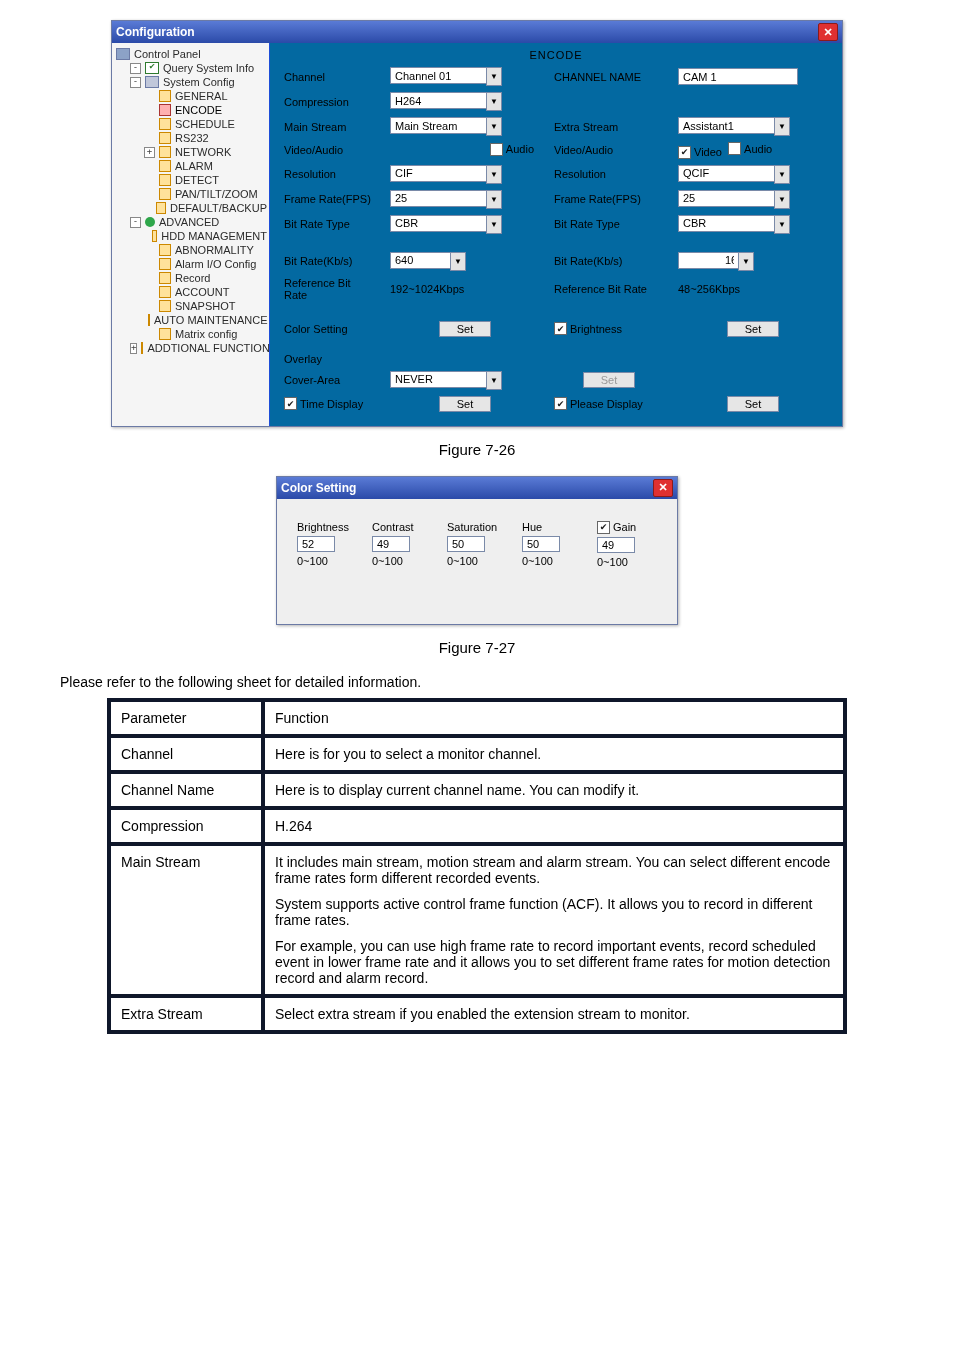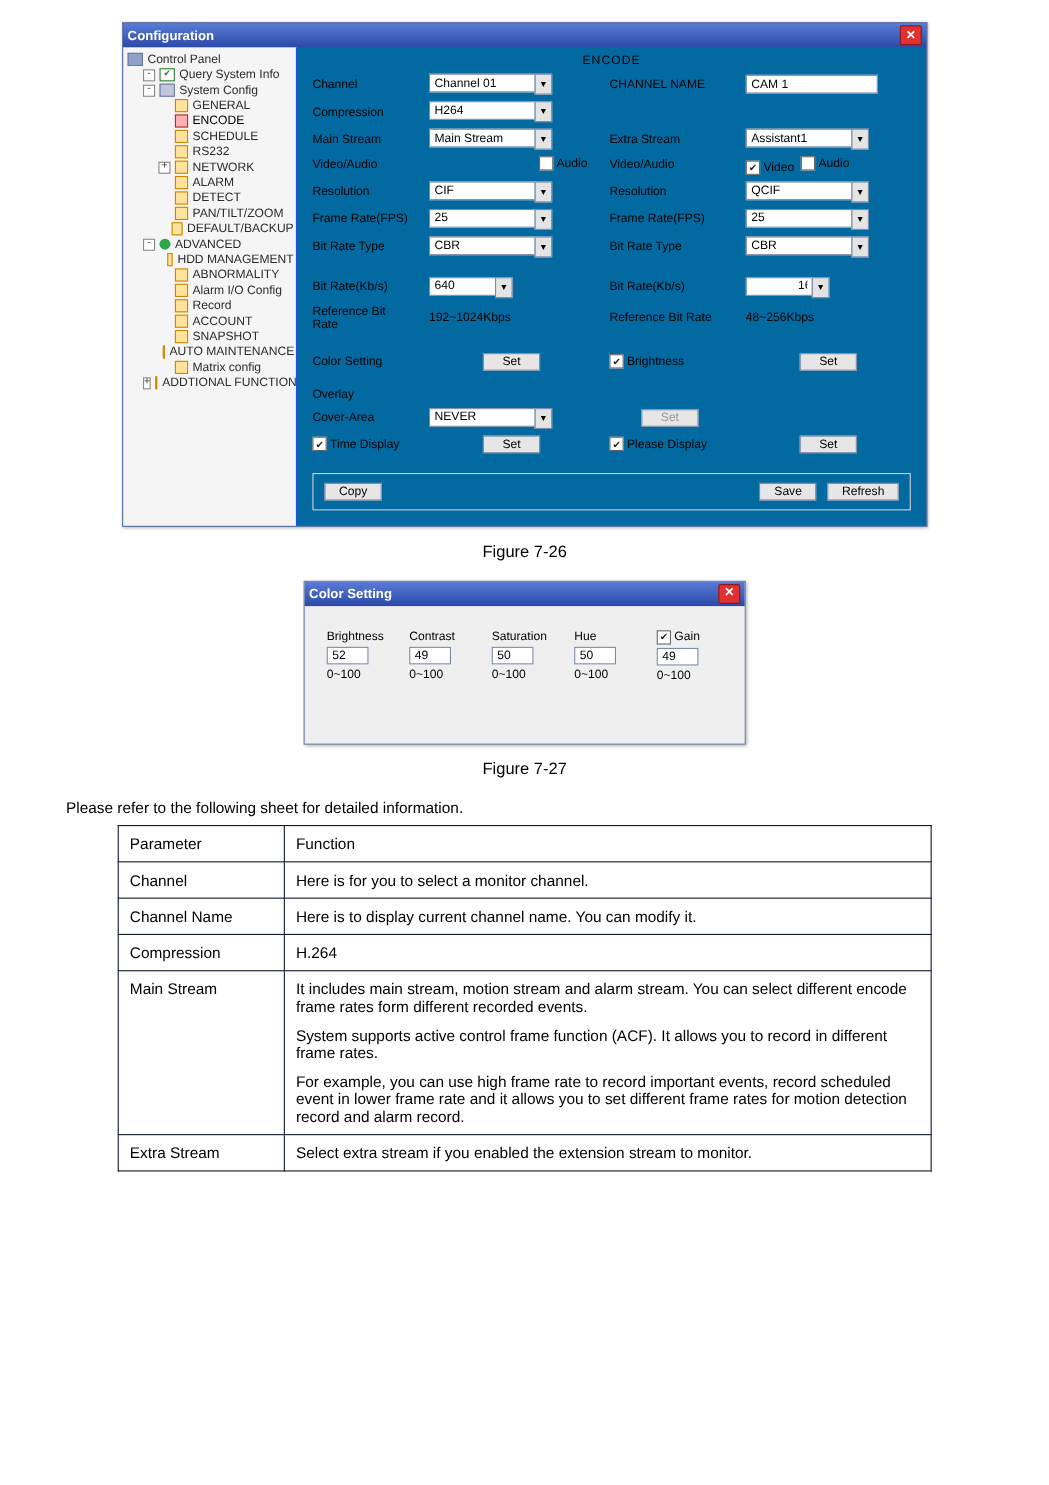--- a/index.html
+++ b/index.html
@@ -47,21 +47,21 @@
   .dlg .titlebar { background: linear-gradient(#5a7bd6,#2b4aa8); }
   .dlg-body { padding:22px 20px 16px 20px; }
   .dlg-cols { display:flex; justify-content:space-between; margin-bottom:40px; }
   .dlg-col { display:flex; flex-direction:column; gap:3px; font-size:11px; width:60px; }
   .dlg-col .tiny { width:38px; height:16px; }
   .dlg-range { font-size:11px; }
   .dlg-btns { display:flex; justify-content:center; gap:50px; }
 
   
   .ptable { border-collapse:collapse; width:740px; margin:4px auto 0 auto; font-size:14px; }
-  .ptable th, .ptable td { border:1px solid #0f172a; padding:8px 10px; vertical-align:top; text-align:left; }
+  .ptable th, .ptable td { border:4px solid #0f172a; padding:8px 10px; vertical-align:top; text-align:left; }
   .ptable thead td, .ptable thead th, .ptable .hdr td { font-size:14px; }
   .ptable p { margin:0 0 10px 0; }
   .ptable p:last-child { margin-bottom:0; }
   .pre-sheet { font-size:14px; margin:8px 0 8px 0; }
 </style>
 </head>
 <body>
 
 <div class="figure-wrap">
  <div class="win">
@@ -362,26 +362,20 @@
               <span>Time Display</span>
             </span>
         <div style="text-align:center;"><button class="winbtn">Set</button></div>
         <span class="chk">
               <span class="box">✔</span>
               <span>Please Display</span>
             </span>
         <div style="text-align:center;"><button class="winbtn">Set</button></div>
       </div>
 
-      <div class="sep-box">
-        <button class="winbtn">Copy</button>
-        <span class="spacer" style="flex:1"></span>
-        <button class="winbtn" style="margin-right:10px">Save</button>
-        <button class="winbtn">Refresh</button>
-      </div>
     </div>
   </div>
  </div>
 </div>
 <div class="caption">Figure 7-26</div>
 
 <div class="figure-wrap">
  <div class="dlg">
   <div class="titlebar">
     <span>Color Setting</span>

